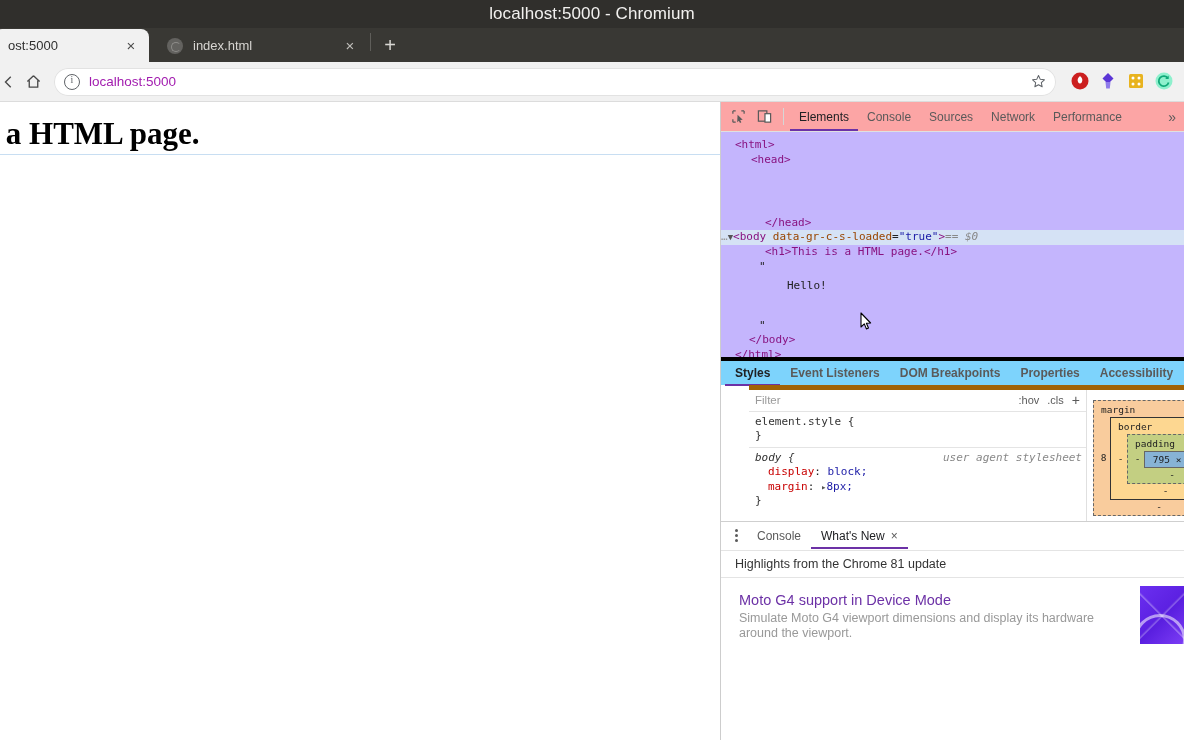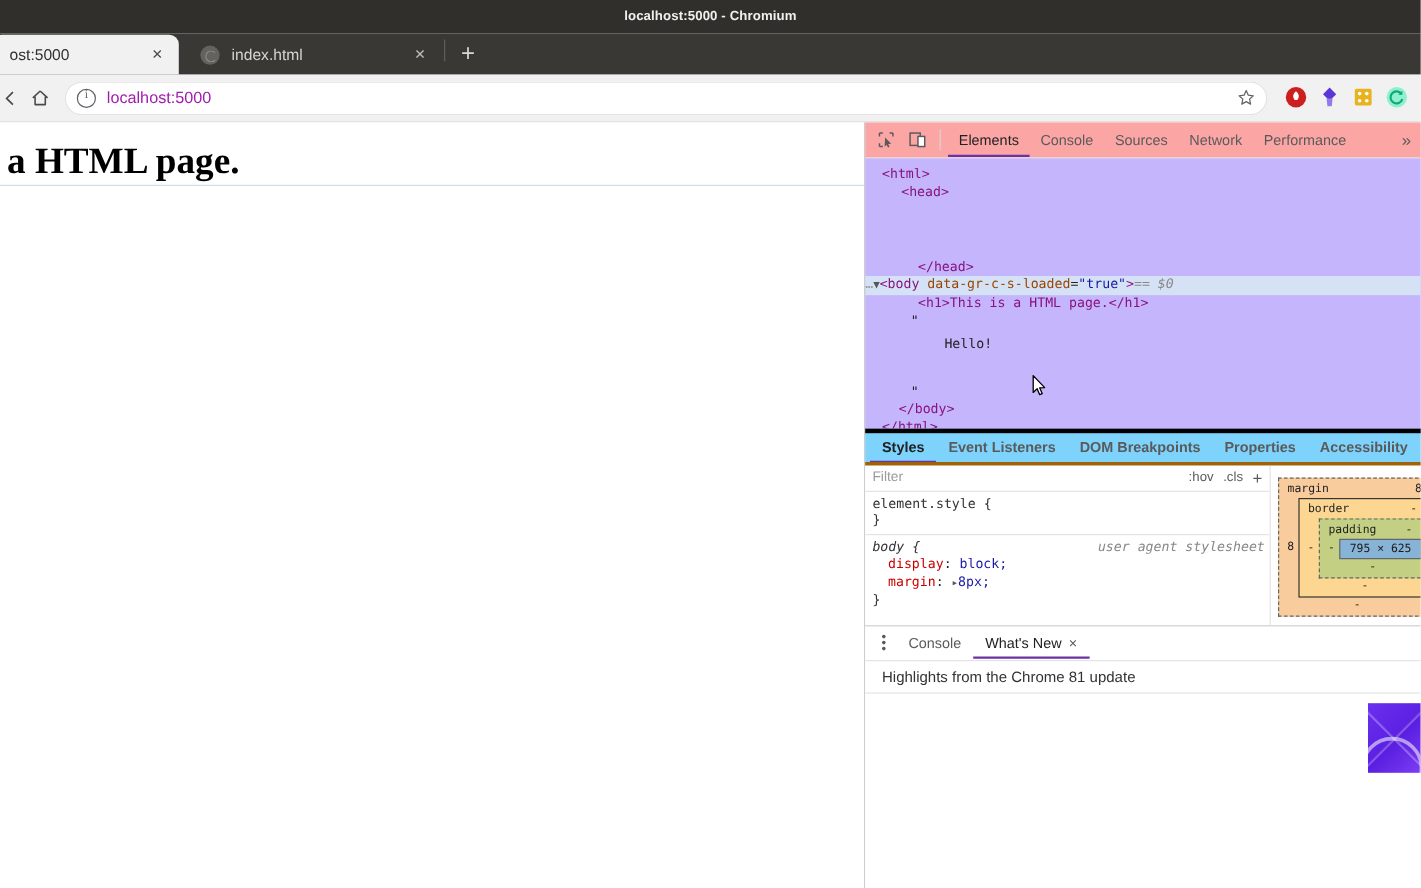--- a/index.html
+++ b/index.html
@@ -14,22 +14,22 @@
   .titlebar {
     height: 28px;
     background: #302f2c;
     display: flex;
     align-items: center;
     justify-content: center;
     position: relative;
   }
   .titlebar-text {
     color: #f2f1ef;
-    font-size: 11px;
-    font-weight: bold;
+    font-size: 17px;
+    font-weight: normal;
     letter-spacing: 0.1px;
   }
 
   
   .tabstrip {
     height: 34px;
     background: #393834;
     display: flex;
     align-items: flex-end;
     position: relative;
@@ -300,22 +300,23 @@
   .styles-tab.active {
     color: #202124;
     box-shadow: inset 0 -2px 0 #6c31a6;
   }
 
   
   .styles-body {
     height: 136px;
     display: flex;
     flex: none;
-    border-top: 3px solid #a16207;
-    overflow: hidden;
+    border-top: 5px solid #a16207;
+    overflow: hidden;
+    margin-left: 28px;
   }
   .styles-left {
     width: 338px;
     border-right: 1px solid #e0e0e0;
     display: flex;
     flex-direction: column;
     background: #fff;
   }
   .filter-row {
     height: 22px;
@@ -691,20 +692,24 @@
             <span>Console</span>
           </div>
           <div class="drawer-tab active">
             <span>What's New</span>
             <span class="drawer-tab-close">×</span>
           </div>
         </div>
         <div class="wn-subtitle">Highlights from the Chrome 81 update</div>
         <div class="wn-list">
           <div class="wn-thumb"></div>
+          <div class="wn-item">
+            <div class="wn-title">Moto G4 support in Device Mode</div>
+            <div class="wn-desc">Simulate Moto G4 viewport dimensions and display its hardware around the viewport.</div>
+          </div>
           <div class="wn-next">Cookie-related updates</div>
         </div>
       </div>
 
     </div>
   </div>
 
   <div class="cursor">
     <svg width="12" height="19" viewBox="0 0 12 19">
       <path d="M1 1 L1 15 L4.3 11.9 L6.4 16.9 L8.5 16 L6.4 11.2 L10.6 11 Z" fill="#fff" stroke="#000" stroke-width="1.1" stroke-linejoin="round"></path>

